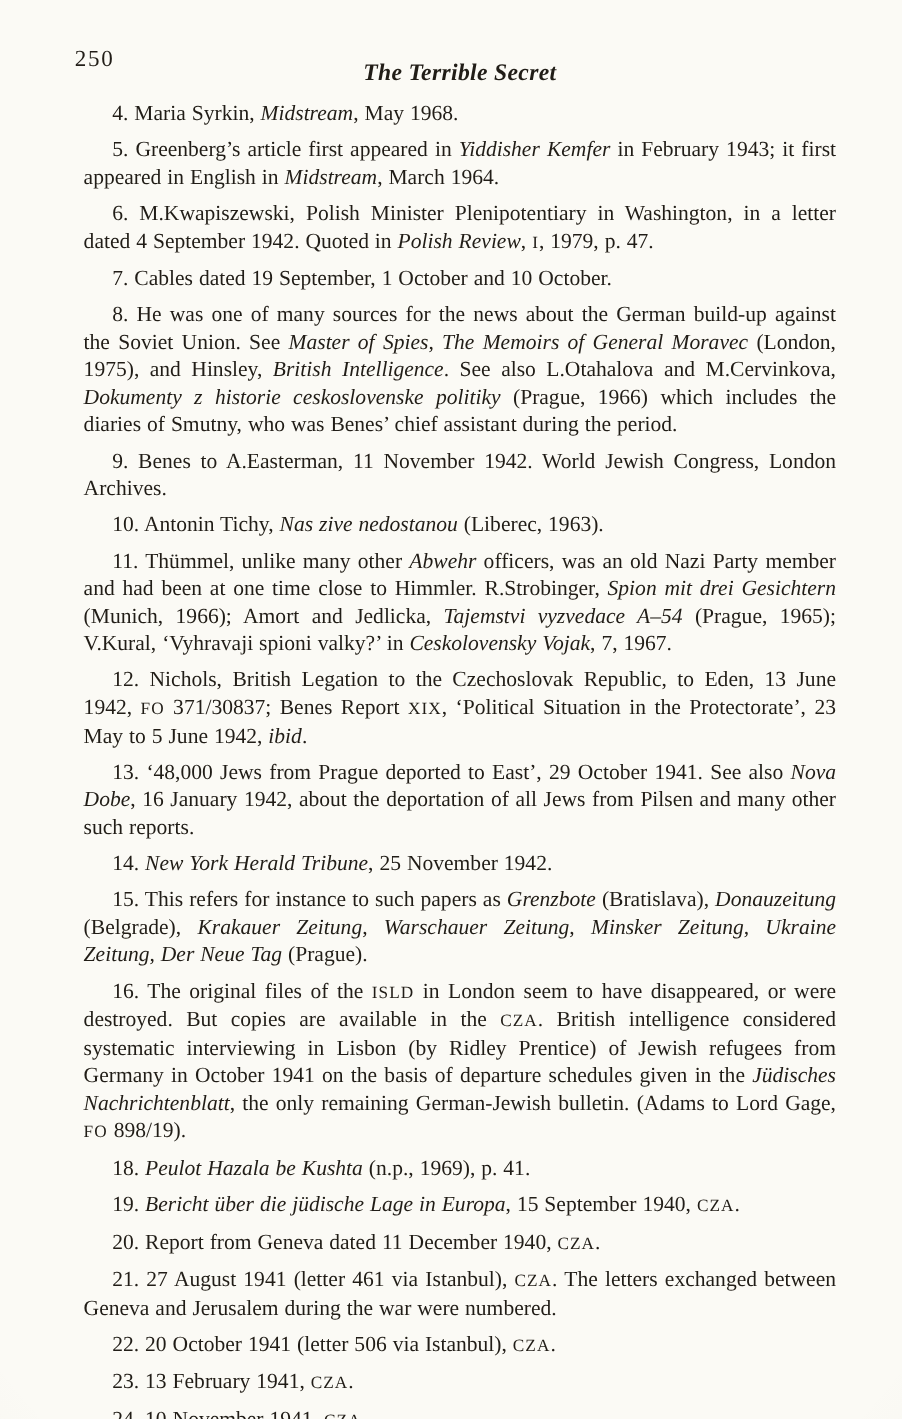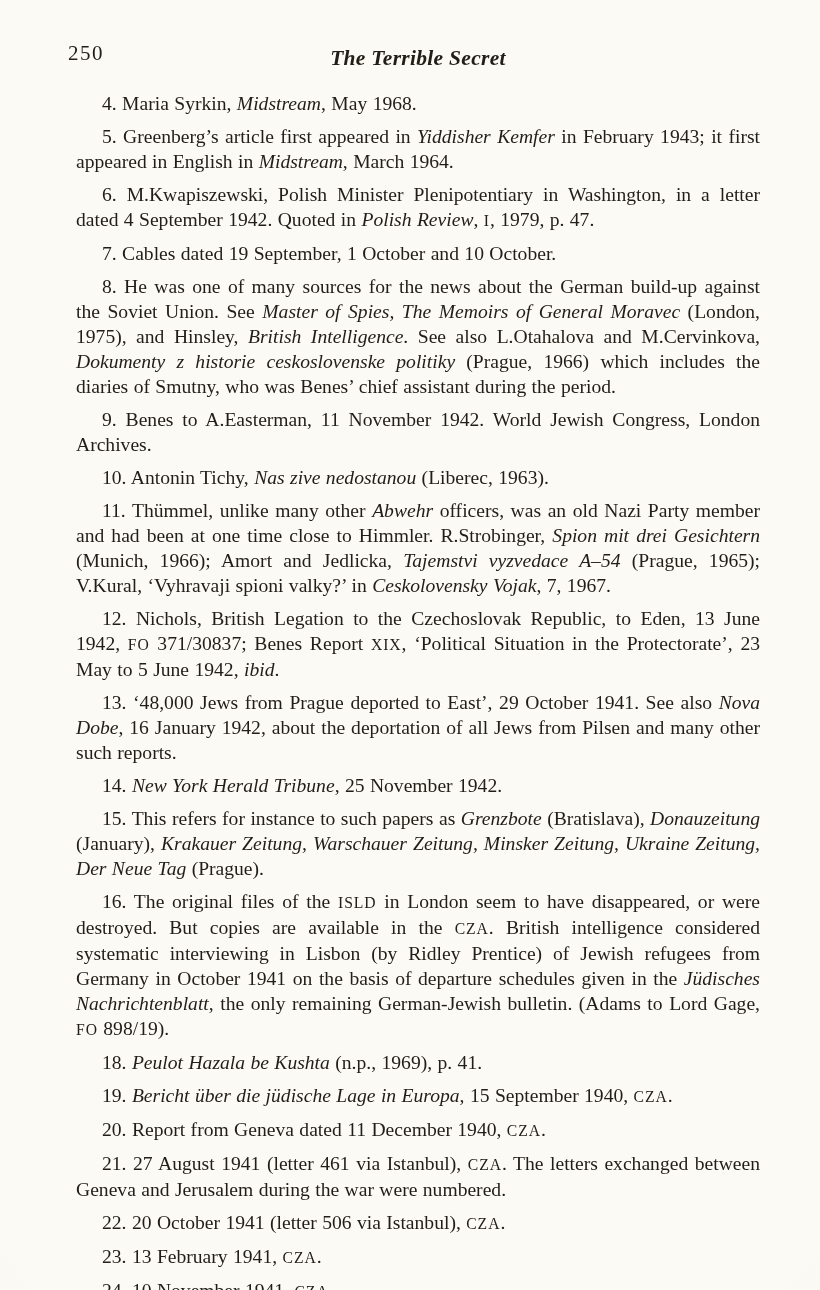--- a/index.html
+++ b/index.html
@@ -23,21 +23,21 @@
     position: relative;
     height: 30px;
     margin-bottom: 23px;
   }
   .page-number {
     position: absolute; left: 0; top: 3px;
     font-size: 21px;
     letter-spacing: 1.5px;
   }
   .running-title {
-    position: absolute; left: 0; right: 0; top: 8px;
+    position: absolute; left: 0; right: 0; top: 16px;
     text-align: center;
     font-style: italic;
     font-weight: 700;
     font-size: 21.5px;
     letter-spacing: 0.3px;
   }
   .notes p.note {
     margin: 8px;
     font-size: 19.6px;
     line-height: 25px;
@@ -61,21 +61,21 @@
       <p class="note"><span>5. Greenberg’s article first appeared in </span><span class="i">Yiddisher Kemfer</span><span> in February 1943; it first appeared in English in </span><span class="i">Midstream</span><span>, March 1964.</span></p>
       <p class="note"><span>6. M.Kwapiszewski, Polish Minister Plenipotentiary in Washington, in a letter dated 4 September 1942. Quoted in </span><span class="i">Polish Review</span><span>, </span><span class="sc">I</span><span>, 1979, p. 47.</span></p>
       <p class="note"><span>7. Cables dated 19 September, 1 October and 10 October.</span></p>
       <p class="note"><span>8. He was one of many sources for the news about the German build-up against the Soviet Union. See </span><span class="i">Master of Spies, The Memoirs of General Moravec</span><span> (London, 1975), and Hinsley, </span><span class="i">British Intelligence</span><span>. See also L.Otahalova and M.Cervinkova, </span><span class="i">Dokumenty z historie ceskoslovenske politiky</span><span> (Prague, 1966) which includes the diaries of Smutny, who was Benes’ chief assistant during the period.</span></p>
       <p class="note"><span>9. Benes to A.Easterman, 11 November 1942. World Jewish Congress, London Archives.</span></p>
       <p class="note"><span>10. Antonin Tichy, </span><span class="i">Nas zive nedostanou</span><span> (Liberec, 1963).</span></p>
       <p class="note"><span>11. Thümmel, unlike many other </span><span class="i">Abwehr</span><span> officers, was an old Nazi Party member and had been at one time close to Himmler. R.Strobinger, </span><span class="i">Spion mit drei Gesichtern</span><span> (Munich, 1966); Amort and Jedlicka, </span><span class="i">Tajemstvi vyzvedace A–54</span><span> (Prague, 1965); V.Kural, ‘Vyhravaji spioni valky?’ in </span><span class="i">Ceskolovensky Vojak</span><span>, 7, 1967.</span></p>
       <p class="note"><span>12. Nichols, British Legation to the Czechoslovak Republic, to Eden, 13 June 1942, </span><span class="sc">FO</span><span> 371/30837; Benes Report </span><span class="sc">XIX</span><span>, ‘Political Situation in the Protectorate’, 23 May to 5 June 1942, </span><span class="i">ibid</span><span>.</span></p>
       <p class="note"><span>13. ‘48,000 Jews from Prague deported to East’, 29 October 1941. See also </span><span class="i">Nova Dobe</span><span>, 16 January 1942, about the deportation of all Jews from Pilsen and many other such reports.</span></p>
       <p class="note"><span>14. </span><span class="i">New York Herald Tribune</span><span>, 25 November 1942.</span></p>
-      <p class="note"><span>15. This refers for instance to such papers as </span><span class="i">Grenzbote</span><span> (Bratislava), </span><span class="i">Donauzeitung</span><span> (January), </span><span class="i">Krakauer Zeitung, Warschauer Zeitung, Minsker Zeitung, Ukraine Zeitung, Der Neue Tag</span><span> (Prague).</span></p>
+      <p class="note"><span>15. This refers for instance to such papers as </span><span class="i">Grenzbote</span><span> (Bratislava), </span><span class="i">Donauzeitung</span><span> (Belgrade), </span><span class="i">Krakauer Zeitung, Warschauer Zeitung, Minsker Zeitung, Ukraine Zeitung, Der Neue Tag</span><span> (Prague).</span></p>
       <p class="note"><span>16. The original files of the </span><span class="sc">ISLD</span><span> in London seem to have disappeared, or were destroyed. But copies are available in the </span><span class="sc">CZA</span><span>. British intelligence considered systematic interviewing in Lisbon (by Ridley Prentice) of Jewish refugees from Germany in October 1941 on the basis of departure schedules given in the </span><span class="i">Jüdisches Nachrichtenblatt</span><span>, the only remaining German-Jewish bulletin. (Adams to Lord Gage, </span><span class="sc">FO</span><span> 898/19).</span></p>
       <p class="note"><span>18. </span><span class="i">Peulot Hazala be Kushta</span><span> (n.p., 1969), p. 41.</span></p>
       <p class="note"><span>19. </span><span class="i">Bericht über die jüdische Lage in Europa</span><span>, 15 September 1940, </span><span class="sc">CZA</span><span>.</span></p>
       <p class="note"><span>20. Report from Geneva dated 11 December 1940, </span><span class="sc">CZA</span><span>.</span></p>
       <p class="note"><span>21. 27 August 1941 (letter 461 via Istanbul), </span><span class="sc">CZA</span><span>. The letters exchanged between Geneva and Jerusalem during the war were numbered.</span></p>
       <p class="note"><span>22. 20 October 1941 (letter 506 via Istanbul), </span><span class="sc">CZA</span><span>.</span></p>
       <p class="note"><span>23. 13 February 1941, </span><span class="sc">CZA</span><span>.</span></p>
       <p class="note"><span>24. 10 November 1941, </span><span class="sc">CZA</span><span>.</span></p>
       <p class="note"><span>25. </span><span class="i">Ibid</span><span>.</span></p>
       <p class="note"><span>26. </span><span class="i">Ibid</span><span>.</span></p>

